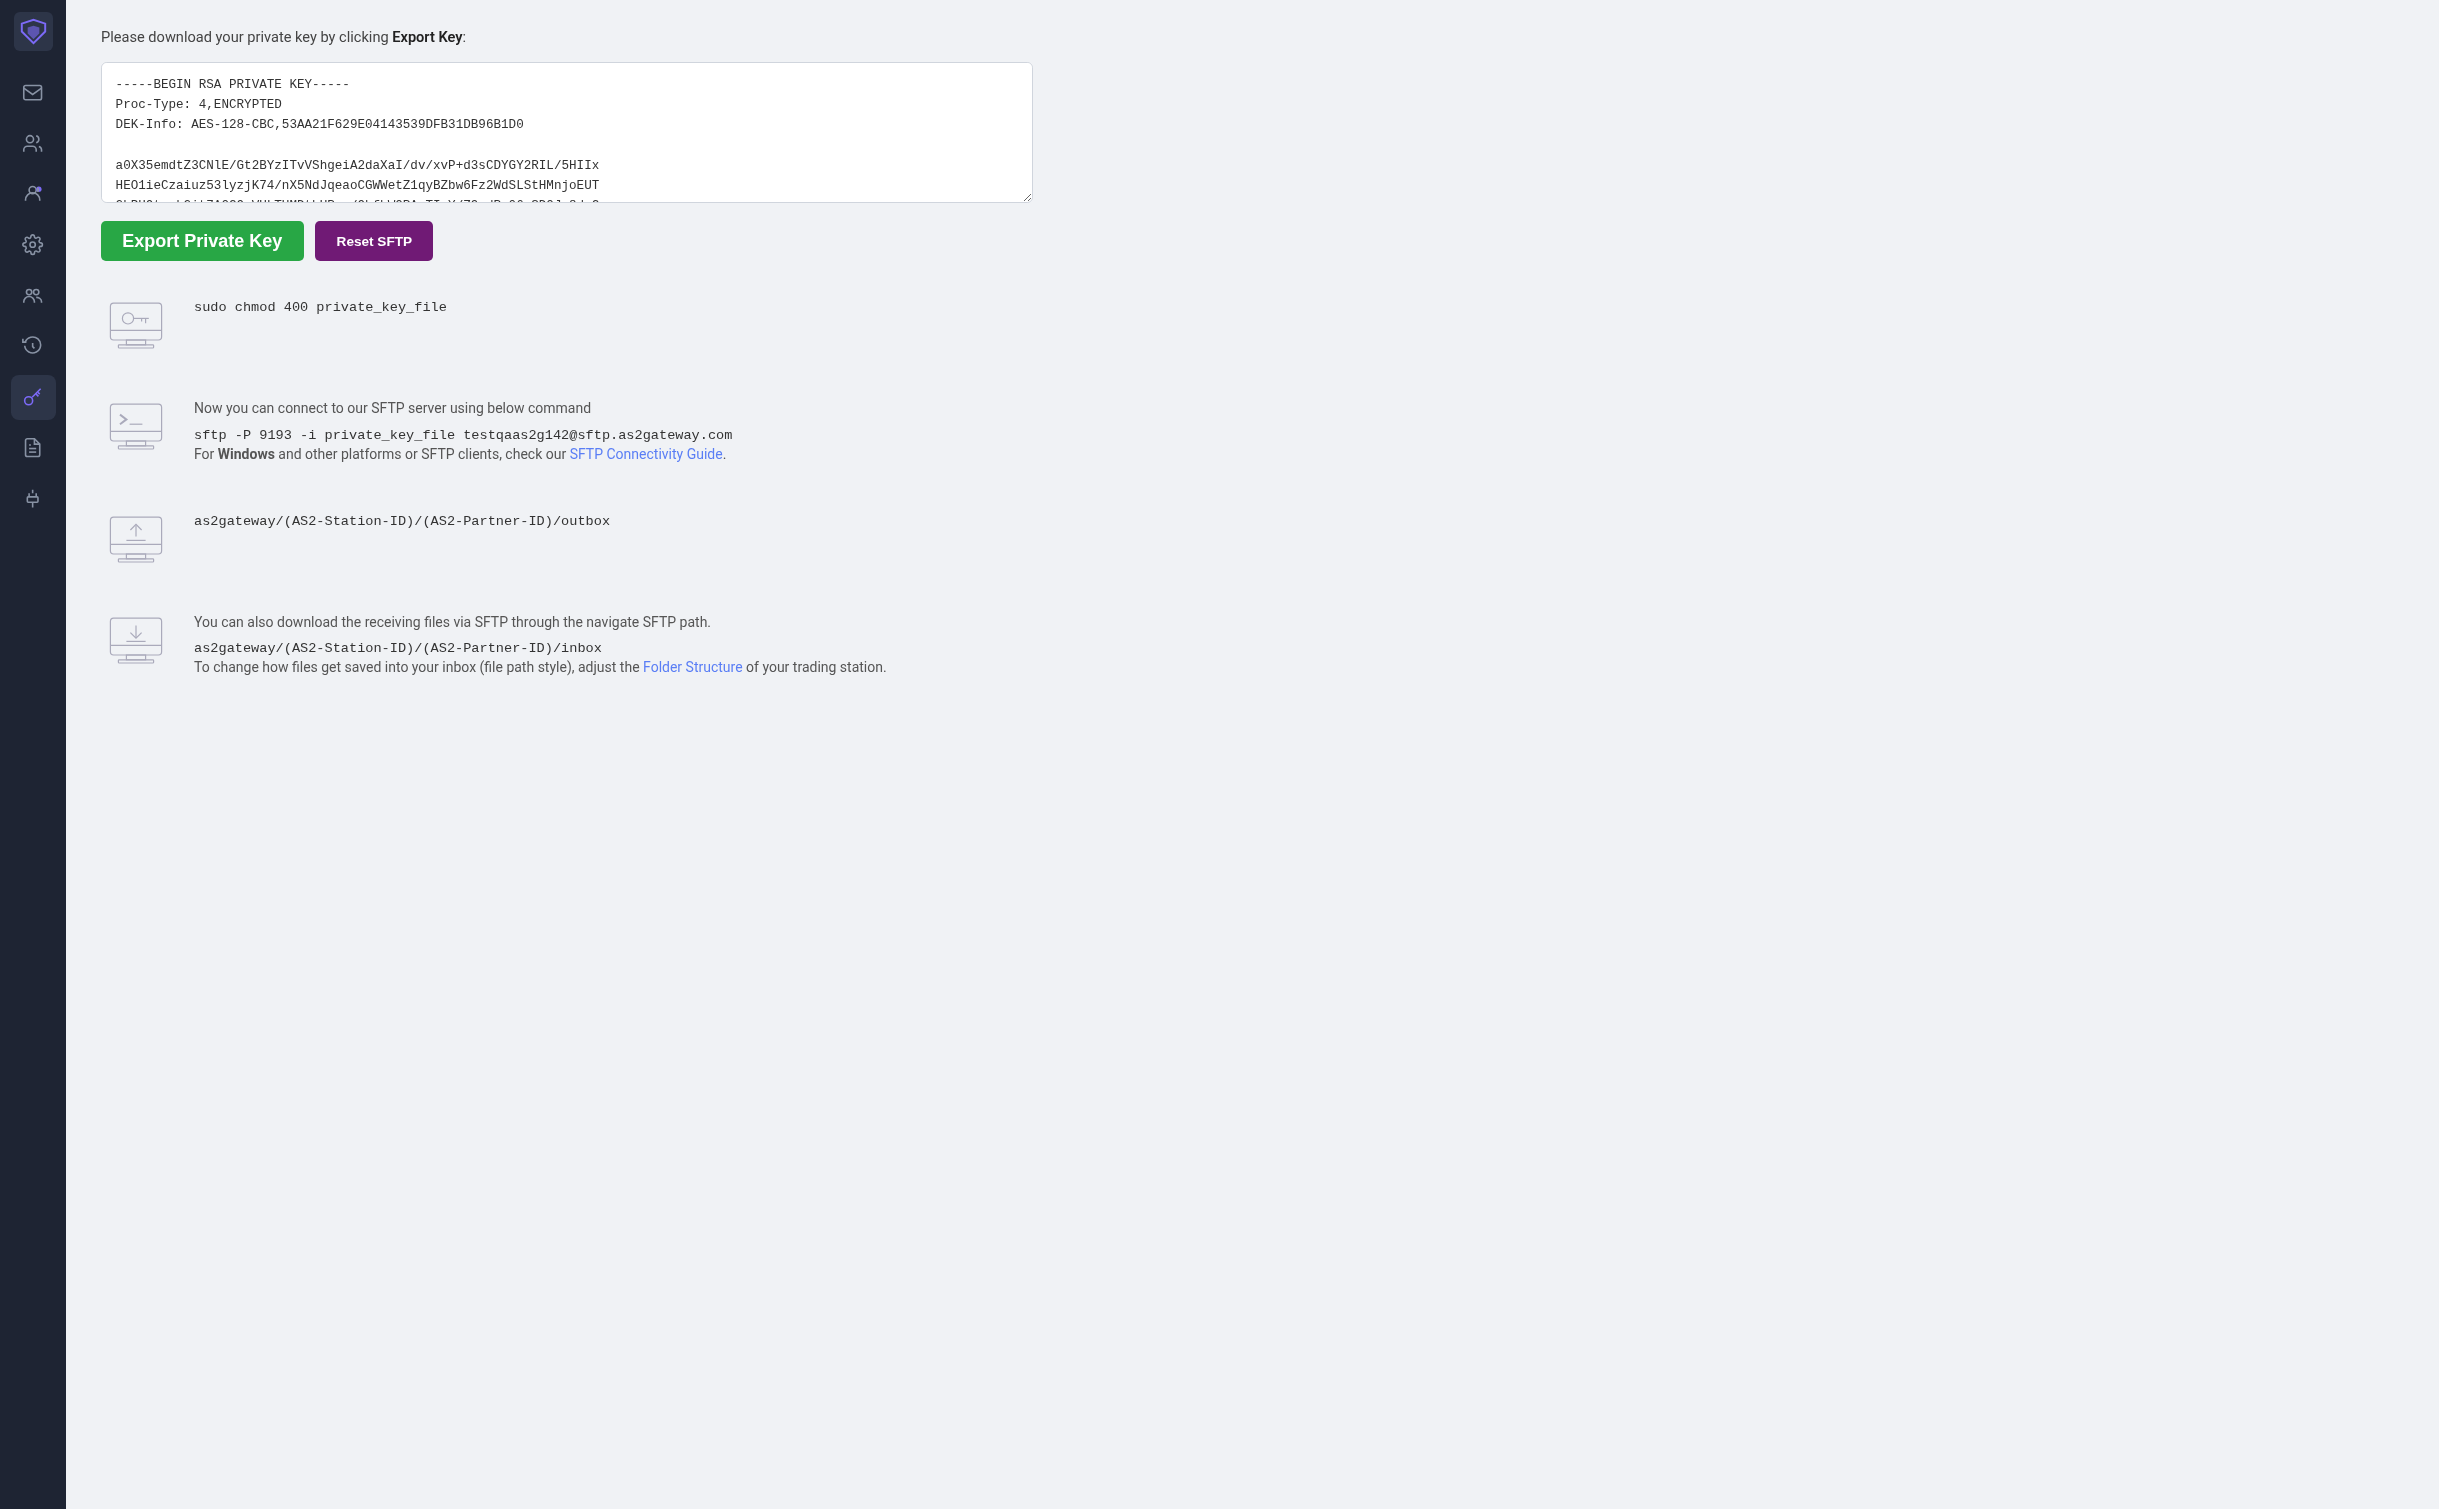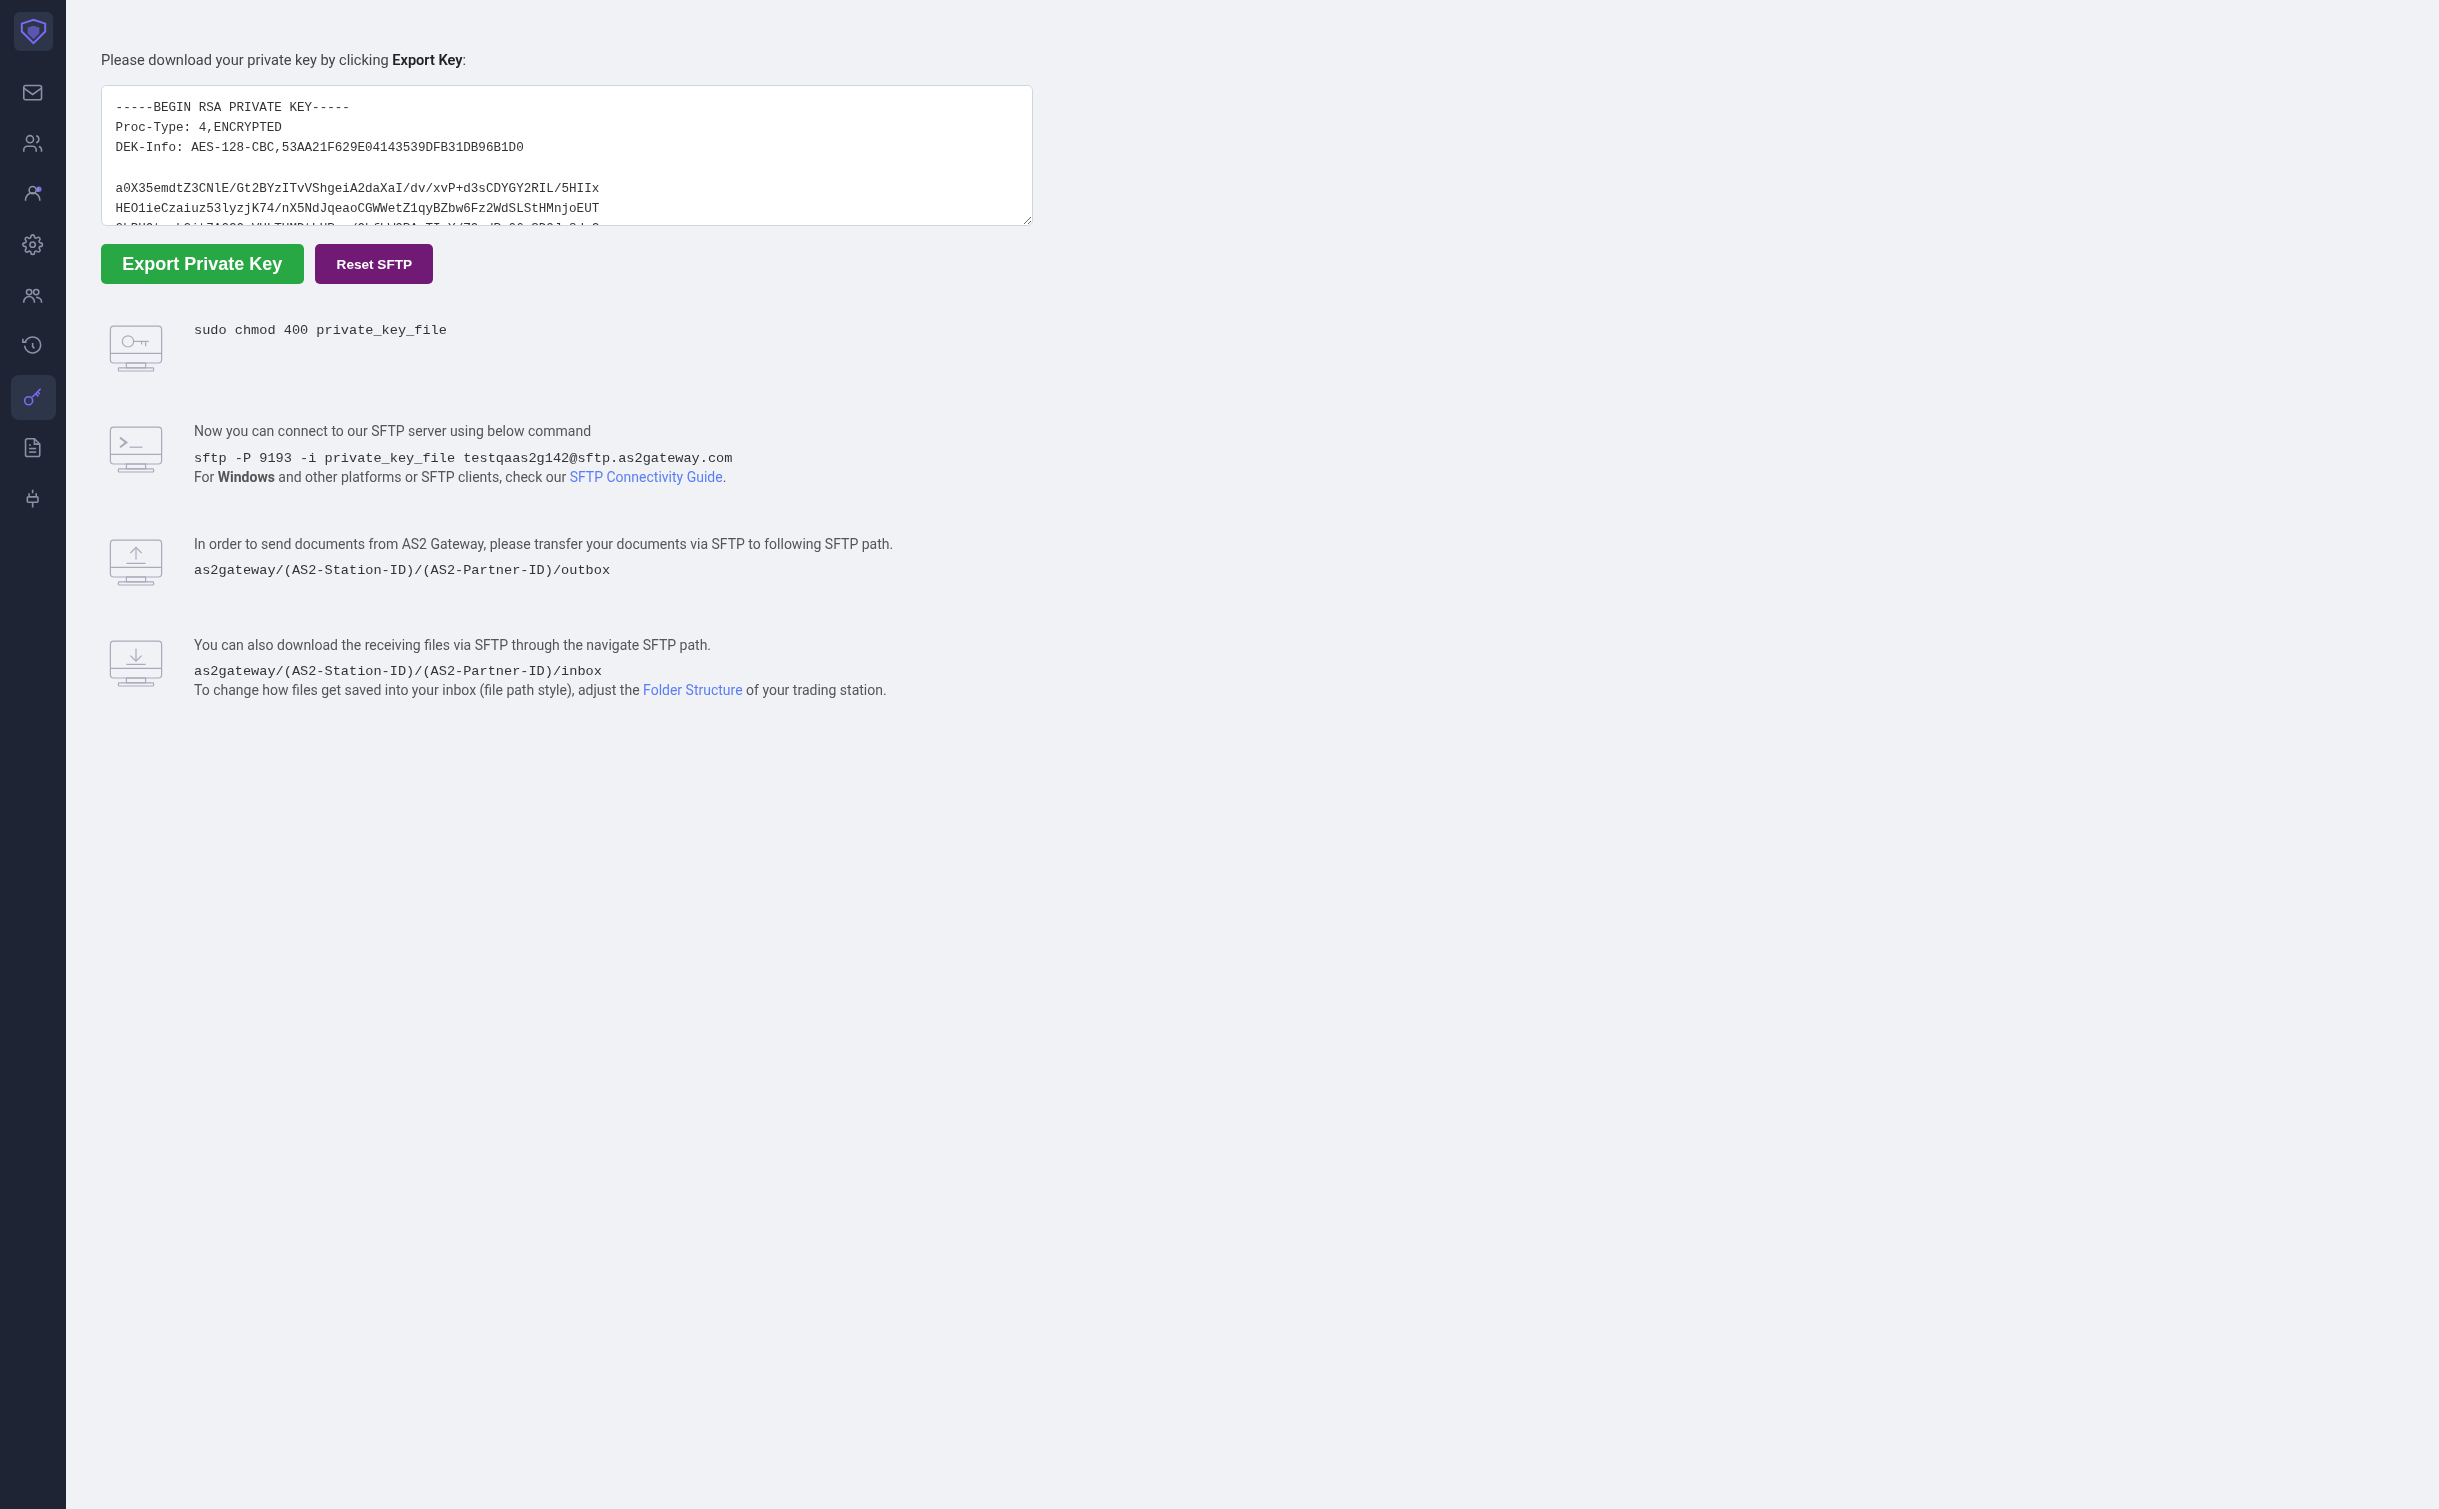--- a/index.html
+++ b/index.html
@@ -31,23 +31,22 @@
       cursor: pointer;
       color: #8892a4;
     }
     .sidebar-item.active { background: #2d3548; color: #7c6af7; }
     .sidebar-item svg { width: 21.3px; height: 21.3px; }
 
     
     .main-content {
       flex: 1;
       overflow-y: auto;
-      padding: 18px 35px;
+      padding: 27px 35px;
       background: #f0f2f5;
-      margin-top: 32px;
     }
 
     .intro-text {
       font-size: 14.6px;
       color: #444;
       margin-bottom: 13.6px;
       line-height: 1.5;
     }
     .intro-text strong { font-weight: 600; color: #222; }
 
@@ -300,21 +299,20 @@
         <line x1="8" y1="38" x2="72" y2="38"></line>
         <rect x="28" y="50" width="24" height="6"></rect>
         <rect x="18" y="56" width="44" height="4" rx="1"></rect>
 
         <line x1="40" y1="28" x2="40" y2="14"></line>
         <polyline points="33,20 40,13 47,20"></polyline>
         <line x1="28" y1="33" x2="52" y2="33"></line>
       </svg>
     </div>
     <div class="instruction-text">
-      <p>In order to send documents from AS2 Gateway, please transfer your documents via SFTP to following SFTP path.</p>
       <code class="cmd">as2gateway/(AS2-Station-ID)/(AS2-Partner-ID)/outbox</code>
     </div>
   </div>
 
   
   <div class="instruction-block">
     <div class="instruction-icon">
       <svg viewBox="0 0 80 70" fill="none" xmlns="http://www.w3.org/2000/svg" stroke="#aab" stroke-width="2">
         <rect x="8" y="4" width="64" height="46" rx="4"></rect>
         <line x1="8" y1="38" x2="72" y2="38"></line>

